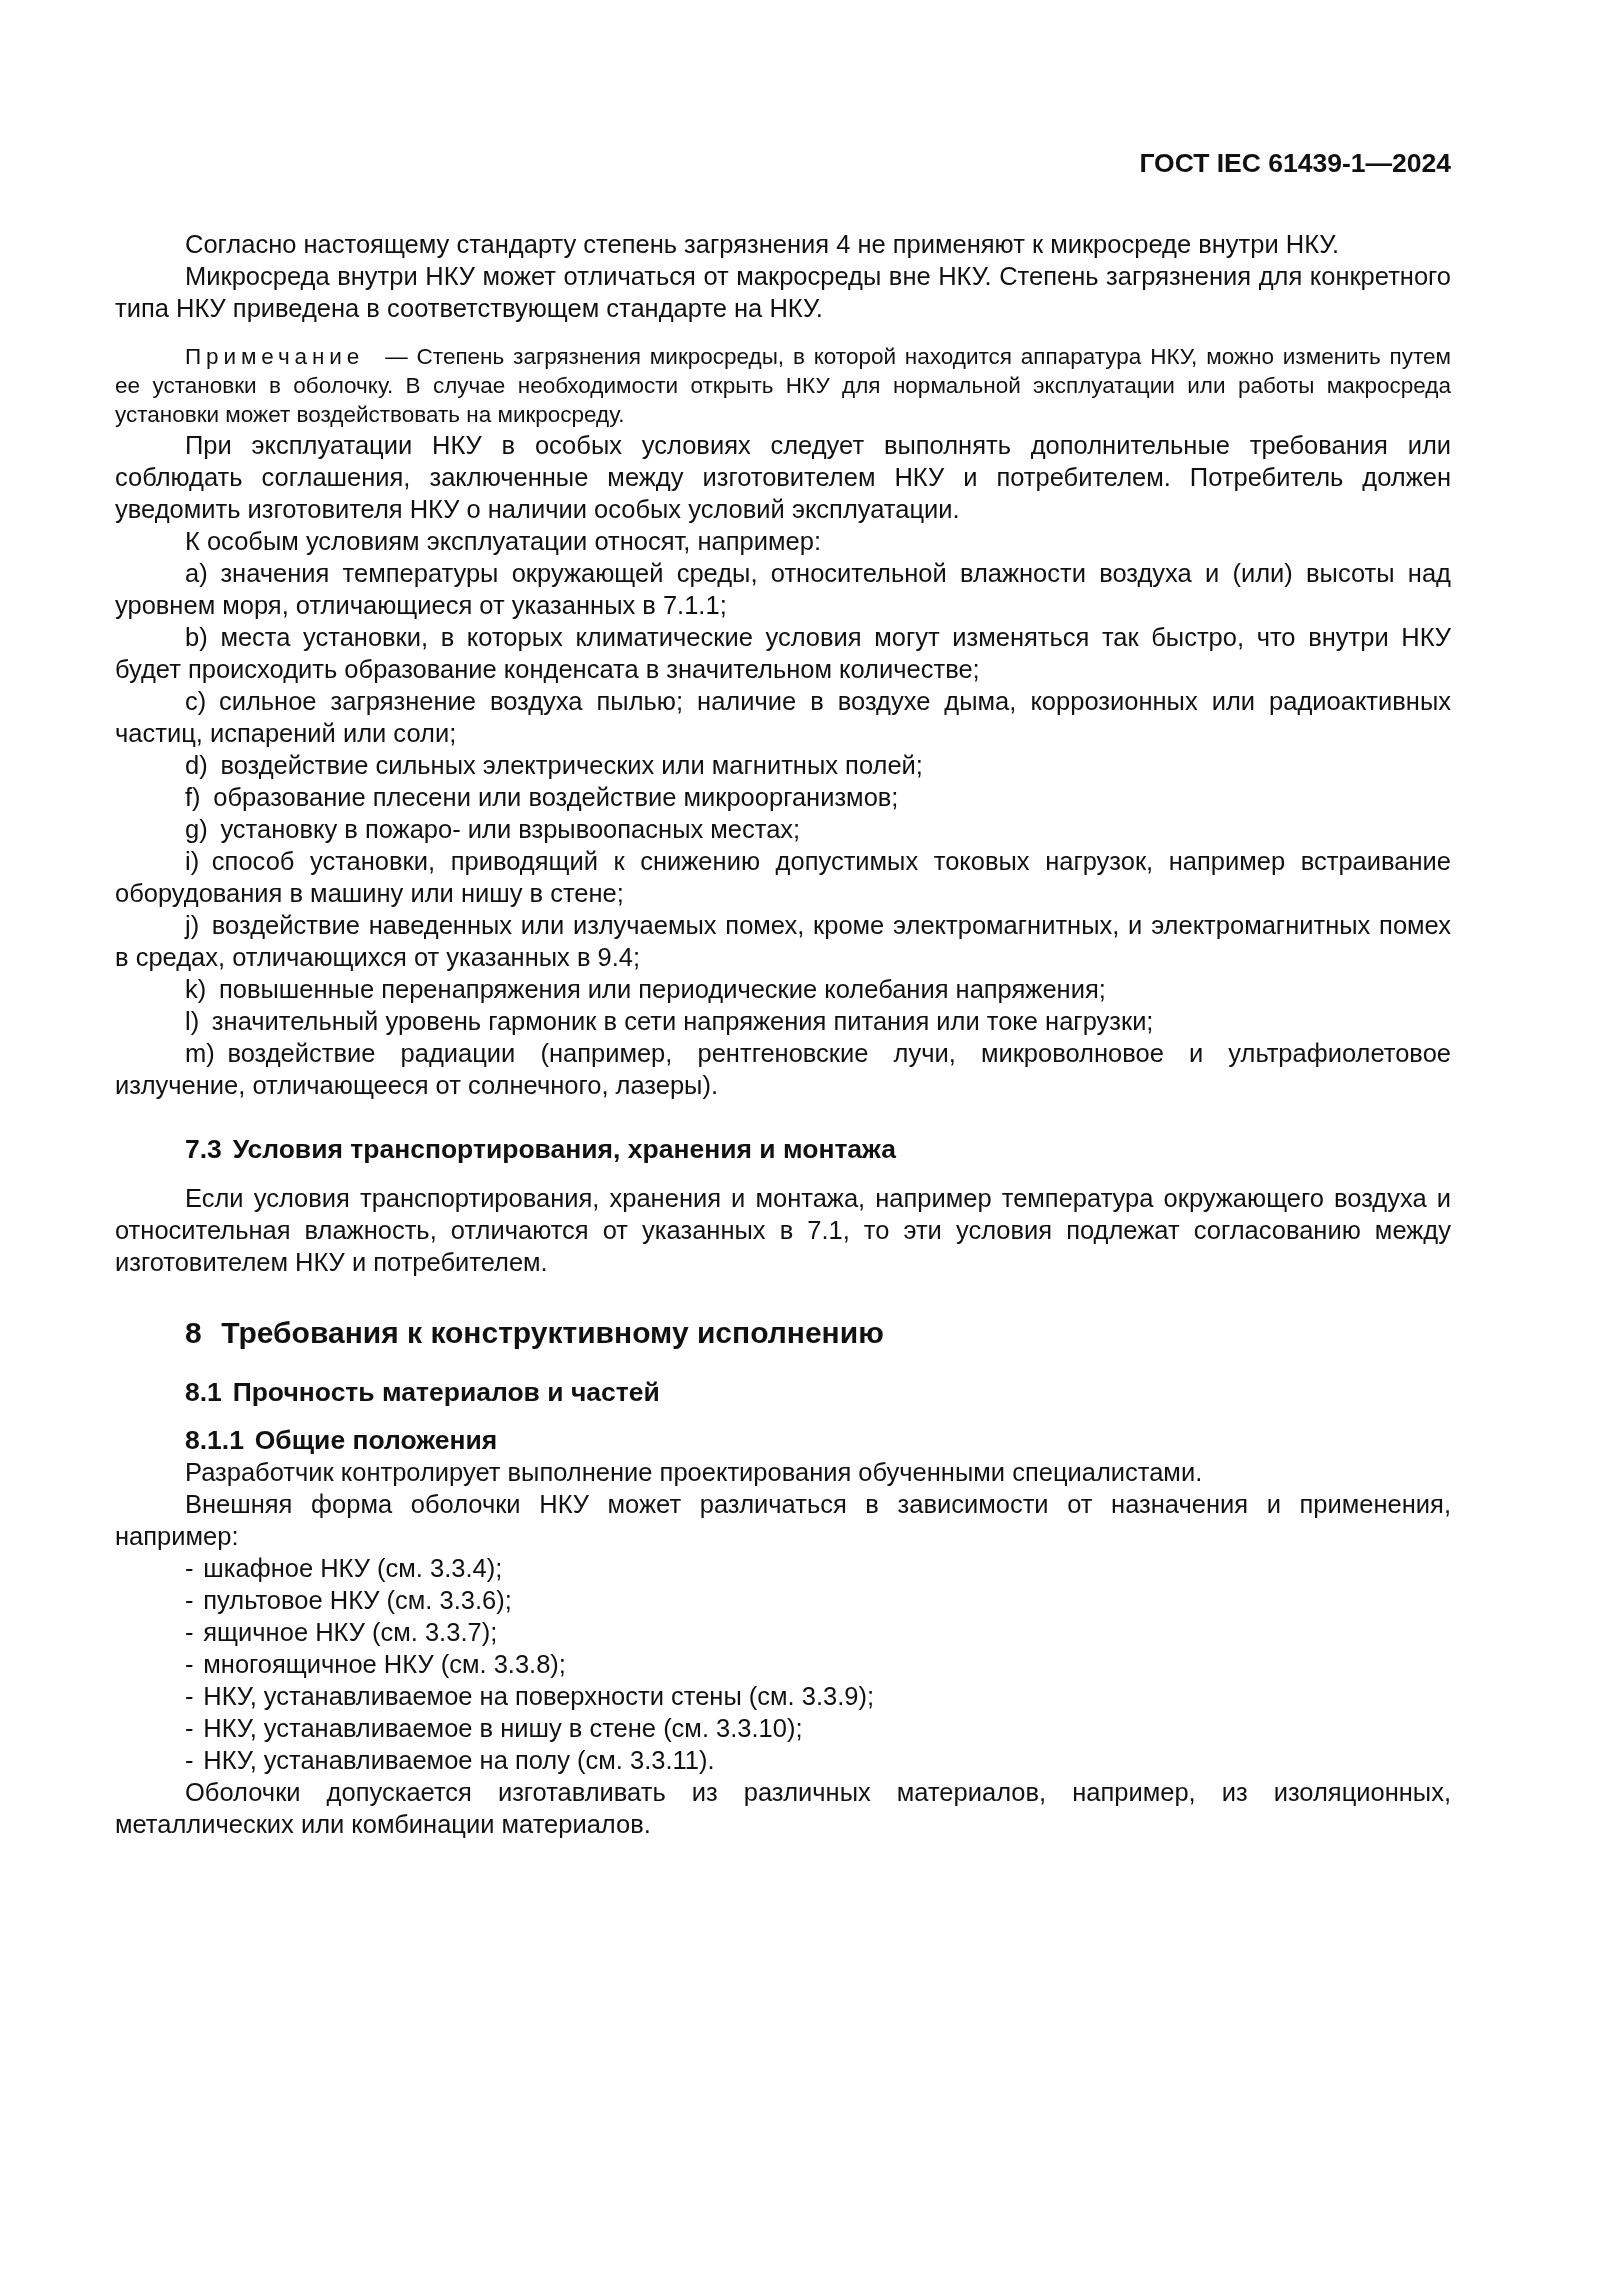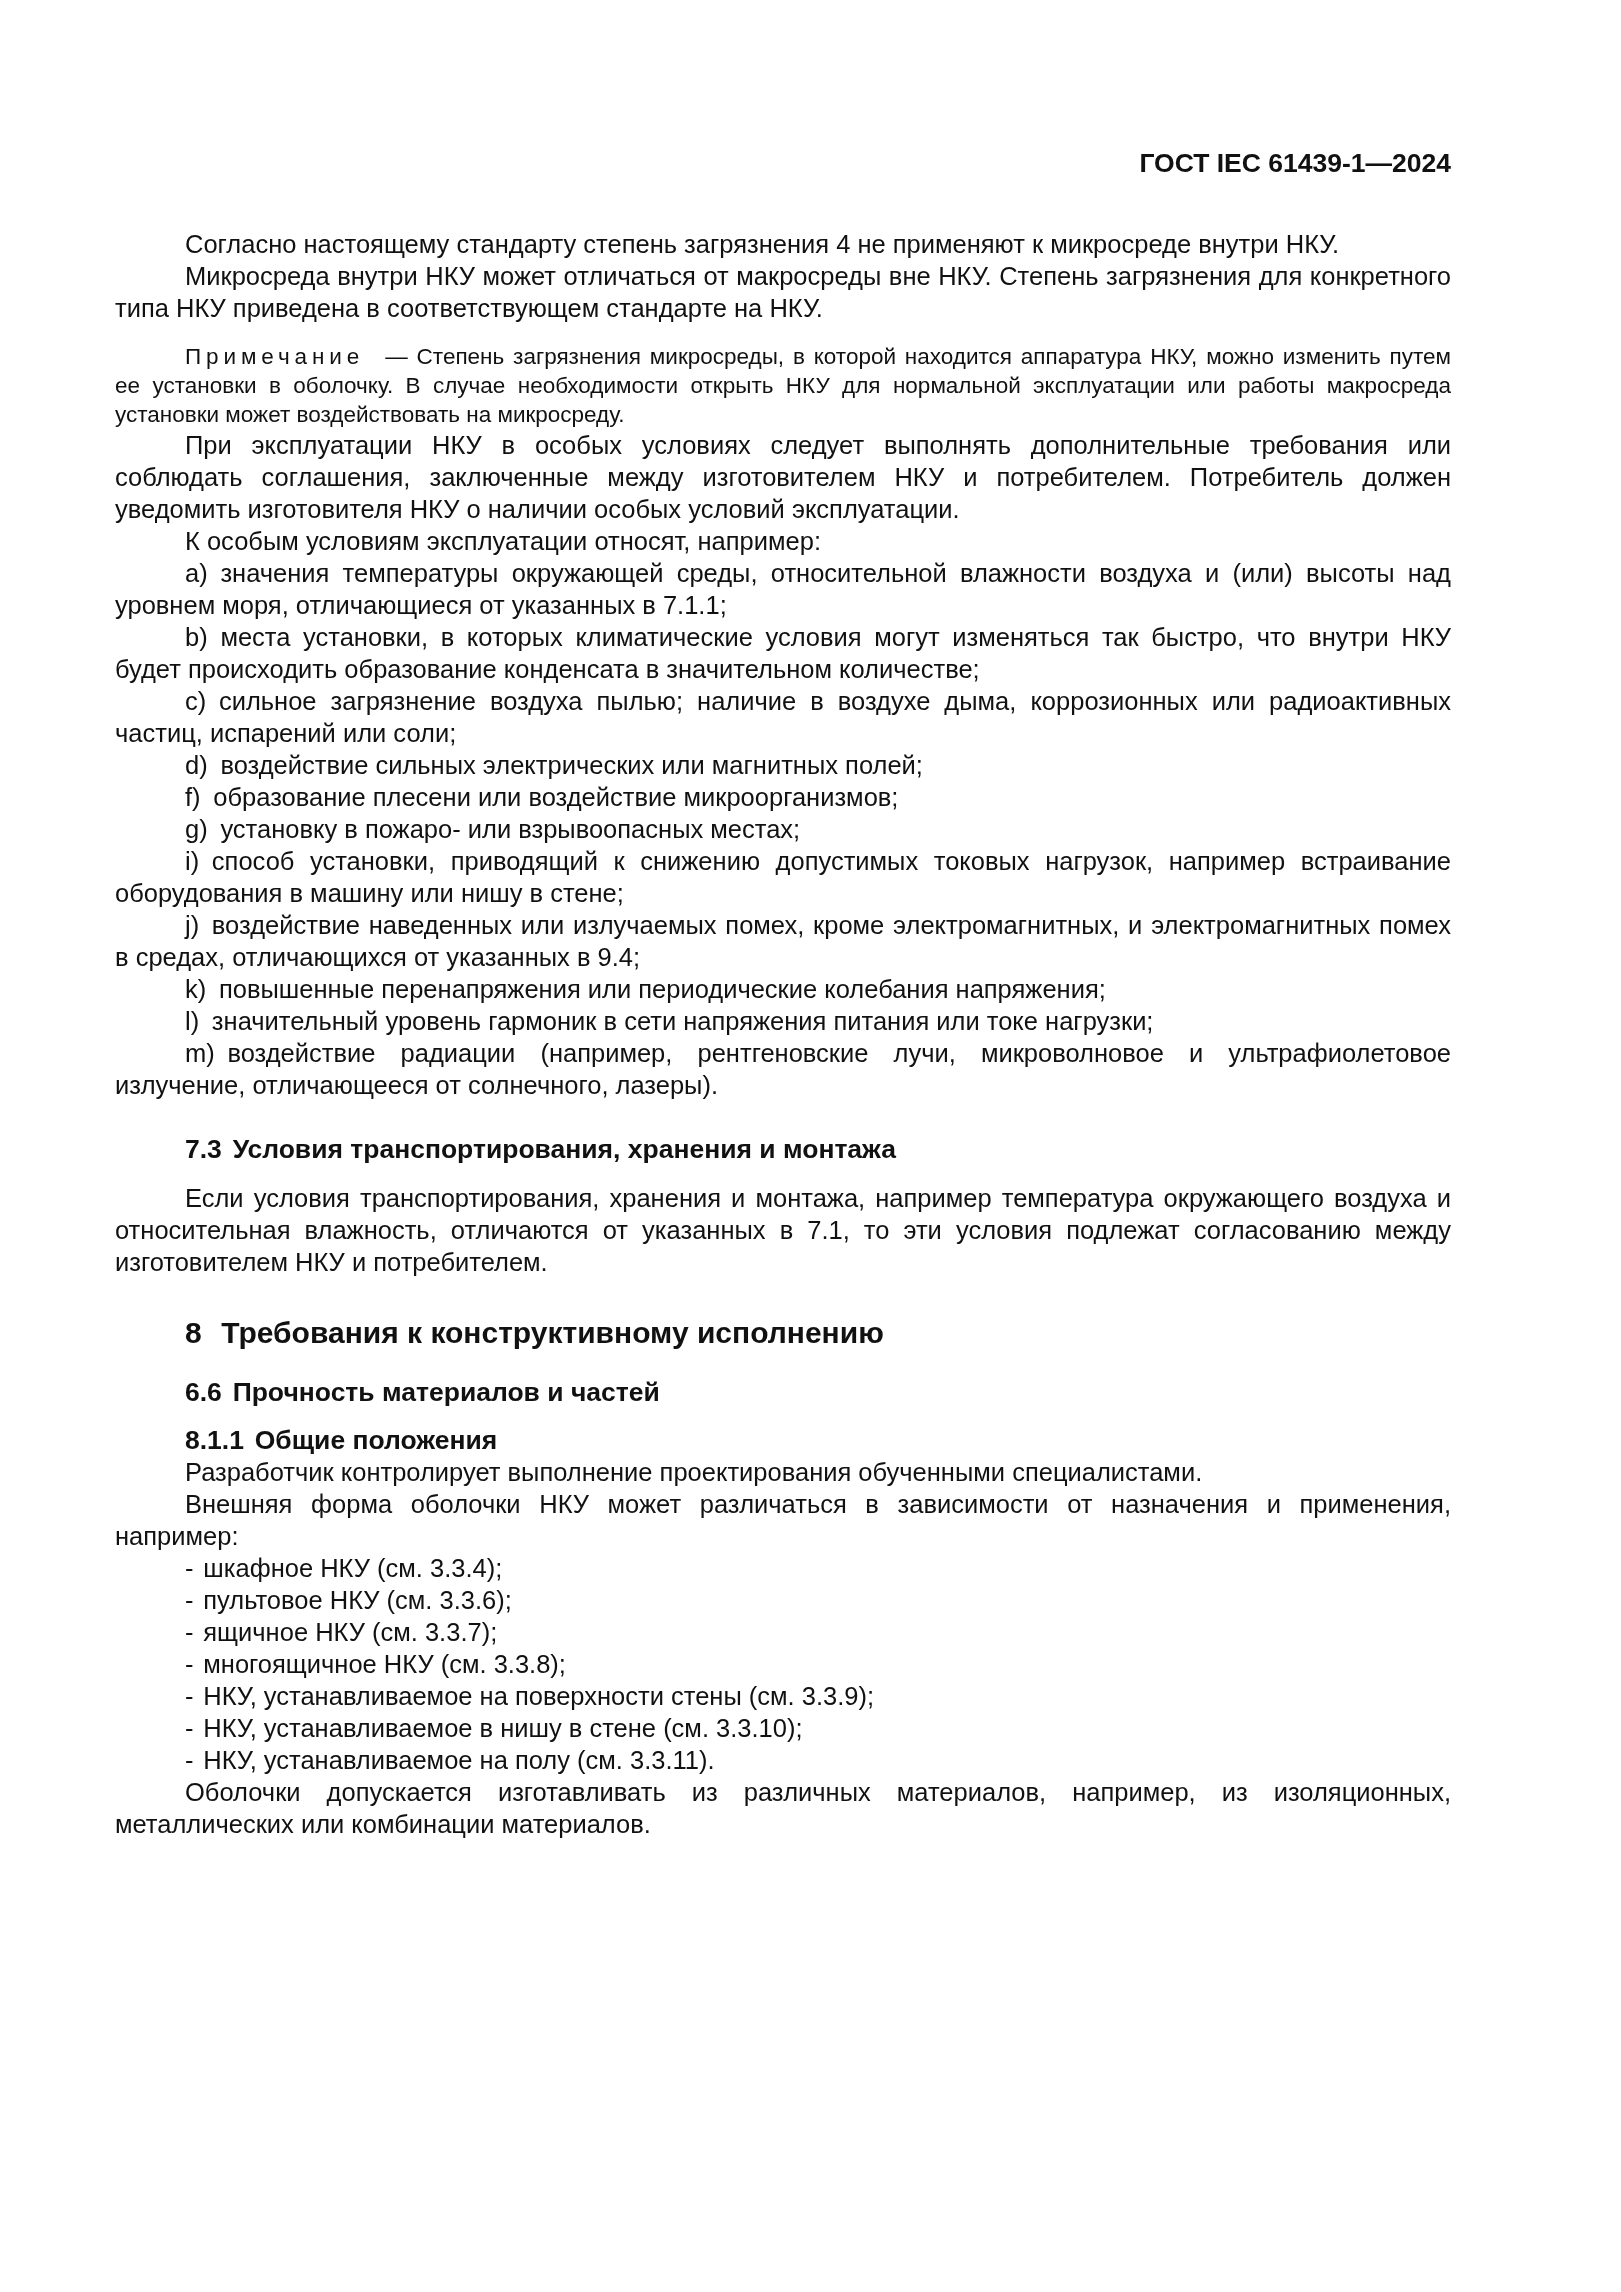--- a/index.html
+++ b/index.html
@@ -110,21 +110,21 @@
     <p class="body"><span class="item-label">k)</span><span>повышенные перенапряжения или периодические колебания напряжения;</span></p>
     <p class="body"><span class="item-label">l)</span><span>значительный уровень гармоник в сети напряжения питания или токе нагрузки;</span></p>
     <p class="body"><span class="item-label">m)</span><span>воздействие радиации (например, рентгеновские лучи, микроволновое и ультрафиолетовое излучение, отличающееся от солнечного, лазеры).</span></p>
 
     <h2 class="sub-heading mt-73"><span class="hnum">7.3</span><span>Условия транспортирования, хранения и монтажа</span></h2>
 
     <p class="body">Если условия транспортирования, хранения и монтажа, например температура окружающего воздуха и относительная влажность, отличаются от указанных в 7.1, то эти условия подлежат согласованию между изготовителем НКУ и потребителем.</p>
 
     <h1 class="main-heading"><span class="hnum-wide">8</span><span>Требования к конструктивному исполнению</span></h1>
 
-    <h3 class="sub2-heading"><span class="hnum">6.6</span><span>Прочность материалов и частей</span></h3>
+    <h3 class="sub2-heading"><span class="hnum">8.1</span><span>Прочность материалов и частей</span></h3>
 
     <h3 class="sub2-heading no-mb"><span class="hnum">8.1.1</span><span>Общие положения</span></h3>
 
     <p class="body">Разработчик контролирует выполнение проектирования обученными специалистами.</p>
     <p class="body">Внешняя форма оболочки НКУ может различаться в зависимости от назначения и применения, например:</p>
 
     <p class="body"><span class="bullet-dash">-</span><span>шкафное НКУ (см. 3.3.4);</span></p>
     <p class="body"><span class="bullet-dash">-</span><span>пультовое НКУ (см. 3.3.6);</span></p>
     <p class="body"><span class="bullet-dash">-</span><span>ящичное НКУ (см. 3.3.7);</span></p>
     <p class="body"><span class="bullet-dash">-</span><span>многоящичное НКУ (см. 3.3.8);</span></p>

